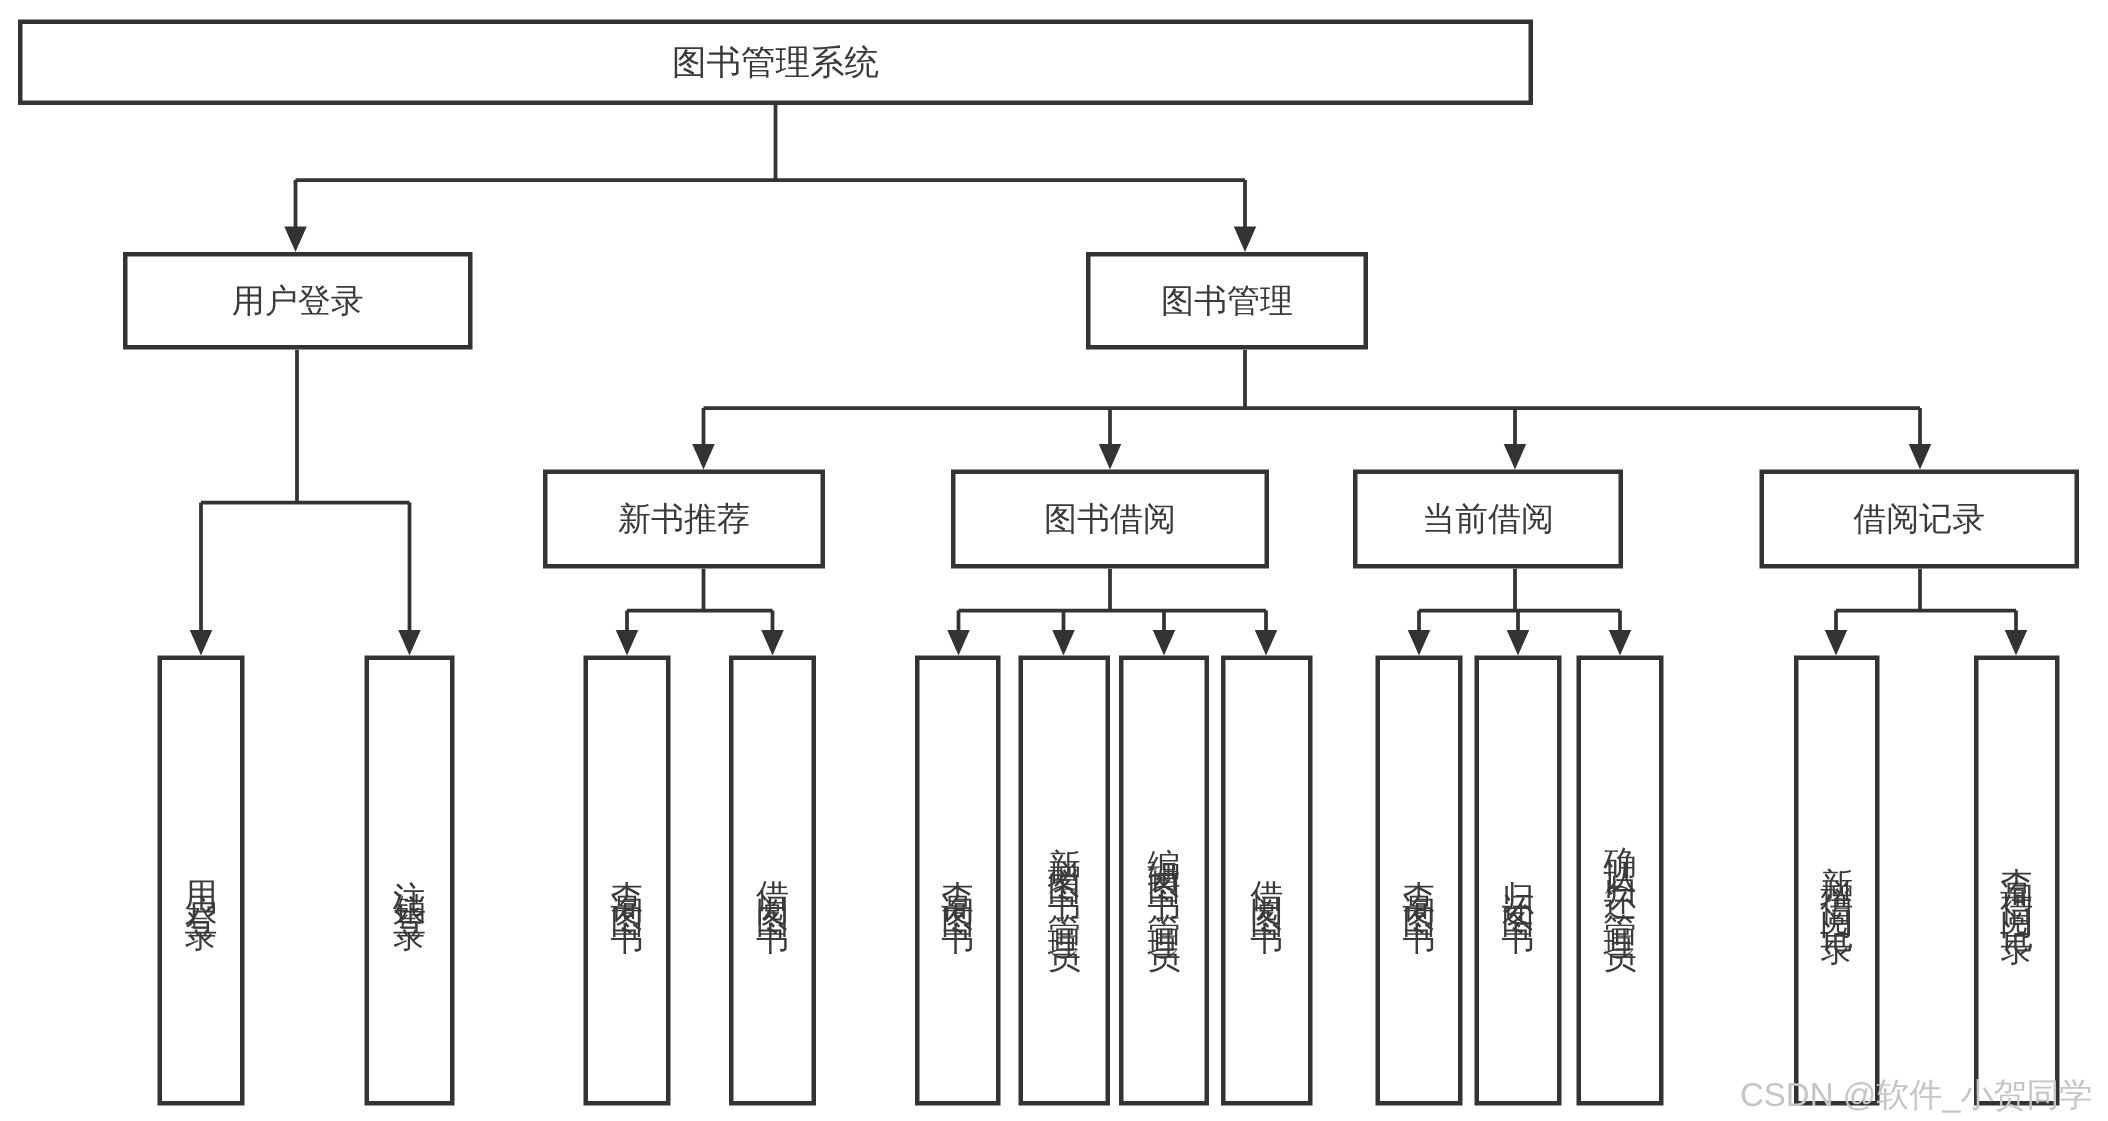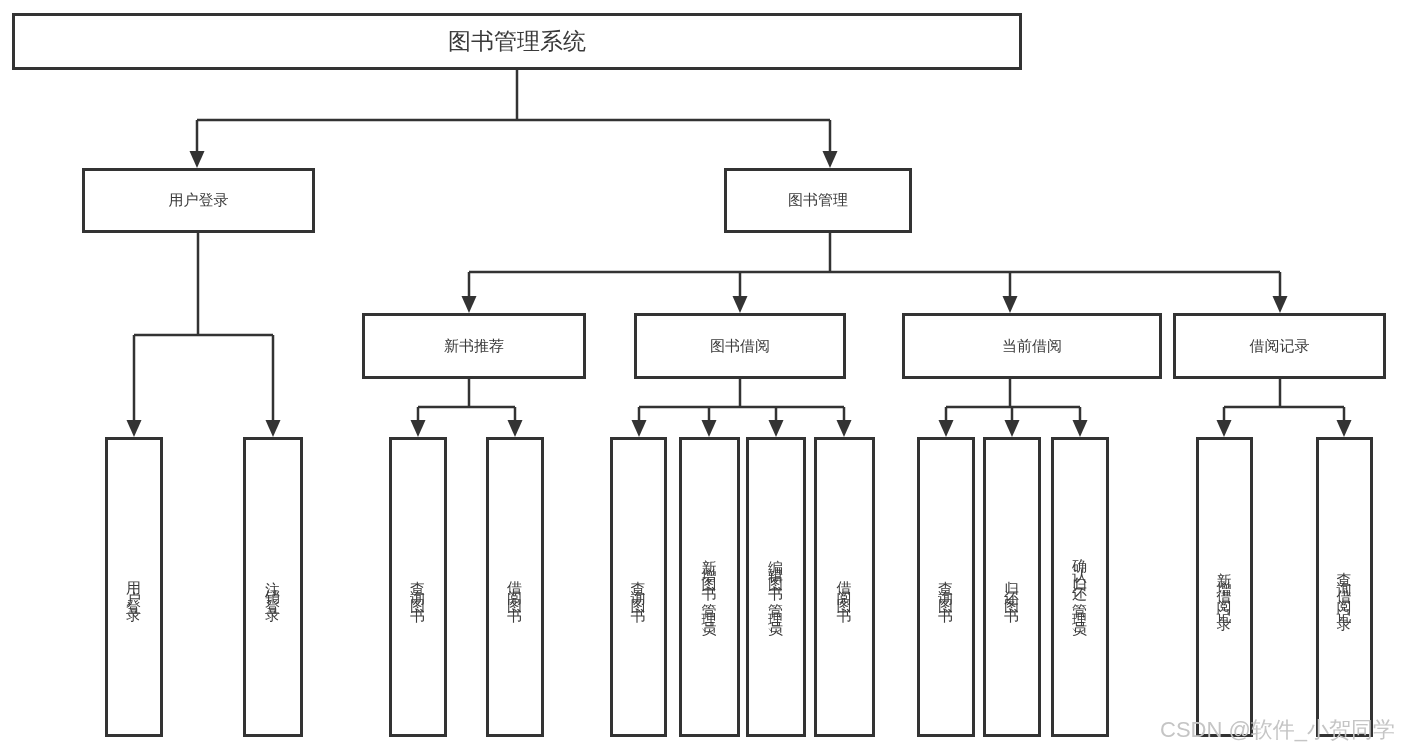--- a/index.html
+++ b/index.html
@@ -14,21 +14,21 @@
   .box {
     position:absolute;
     box-sizing:border-box;
     border:3px solid #333333;
     background:#ffffff;
     display:flex;
     align-items:center;
     justify-content:center;
     color:#3a3a3a;
   }
-  .box .lbl { font-size:15px; white-space:nowrap; }
+  .box .lbl { font-size:22px; white-space:nowrap; }
   .box.root .lbl { font-size:23px; }
   .box.v .lbl {
     writing-mode:vertical-rl;
     letter-spacing:9px;
     line-height:1;
   }
   #watermark {
     position:absolute;
     left:1160px; top:715px;
     font-size:22px;
@@ -115,27 +115,27 @@
     <span class="lbl">图书管理系统</span>
   </div>
 
   <div class="box" style="left:82px; top:168px; width:233px; height:65px;">
     <span class="lbl">用户登录</span>
   </div>
   <div class="box" style="left:724px; top:168px; width:188px; height:65px;align-items:center;">
     <span class="lbl">图书管理</span>
   </div>
 
-  <div class="box" style="left:362px; top:313px; width:224px; height:66px;">
+  <div class="box" style="left:362px; top:313px; width:188px; height:66px;">
     <span class="lbl">新书推荐</span>
   </div>
   <div class="box" style="left:634px; top:313px; width:212px; height:66px;">
     <span class="lbl">图书借阅</span>
   </div>
-  <div class="box" style="left:902px; top:313px; width:260px; height:66px;">
+  <div class="box" style="left:902px; top:313px; width:180px; height:66px;">
     <span class="lbl">当前借阅</span>
   </div>
   <div class="box" style="left:1173px; top:313px; width:213px; height:66px;">
     <span class="lbl">借阅记录</span>
   </div>
 
   <div class="box v" style="left:105px; top:437px; width:58px; height:300px;">
     <span class="lbl">用户登录</span>
   </div>
   <div class="box v" style="left:243px; top:437px; width:60px; height:300px;">

